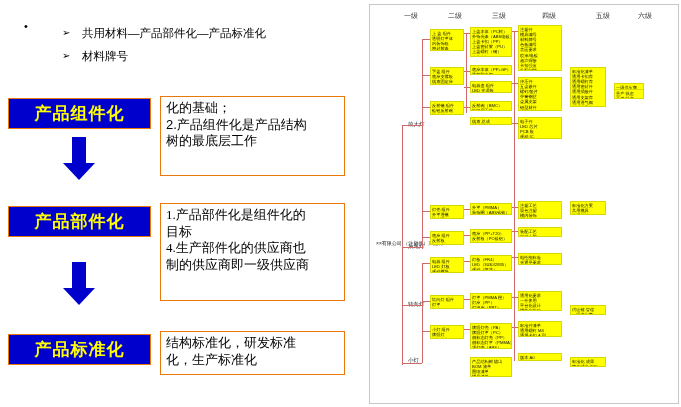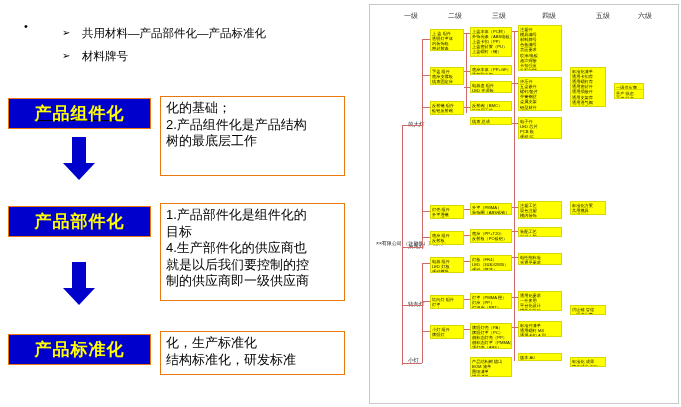--- a/index.html
+++ b/index.html
@@ -177,54 +177,53 @@
       <div class="bullet-l2">
         <span class="arrow">➢</span>
         <span>共用材料—产品部件化—产品标准化</span>
       </div>
       <div class="bullet-l2">
         <span class="arrow">➢</span>
         <span>材料牌号</span>
       </div>
     </div>
 
-    <div class="lbl-box" style="left:8px; top:98px; width:143px; height:31px;text-decoration:underline;">
+    <div class="lbl-box" style="left:8px; top:98px; width:143px; height:31px;">
       <span>产品组件化</span>
     </div>
     <div class="txt-box" style="left:160px; top:96px; width:185px; height:80px;">
       <p>化的基础；</p>
       <p>2.产品组件化是产品结构</p>
       <p>树的最底层工作</p>
     </div>
 
     <svg class="dn-arrow" style="left:62px; top:137px;" viewBox="0 0 34 44">
       <polygon points="10,0 24,0 24,26 33,26 17,43 1,26 10,26" fill="#0000cc"></polygon>
     </svg>
 
     <div class="lbl-box" style="left:8px; top:206px; width:143px; height:31px;">
       <span>产品部件化</span>
     </div>
-    <div class="txt-box" style="left:160px; top:203px; width:185px; height:98px;">
+    <div class="txt-box" style="left:160px; top:203px; width:185px; height:98px;font-family:Liberation Serif, serif;">
       <p>1.产品部件化是组件化的</p>
       <p>目标</p>
       <p>4.生产部件化的供应商也</p>
-      <p>就是以后我们要控制的控</p>
       <p>制的供应商即一级供应商</p>
     </div>
 
     <svg class="dn-arrow" style="left:62px; top:262px;" viewBox="0 0 34 44">
       <polygon points="10,0 24,0 24,26 33,26 17,43 1,26 10,26" fill="#0000cc"></polygon>
     </svg>
 
     <div class="lbl-box" style="left:8px; top:334px; width:143px; height:31px;">
       <span>产品标准化</span>
     </div>
     <div class="txt-box" style="left:160px; top:331px; width:185px; height:44px;">
+      <p>结构标准化，研发标准</p>
       <p>化，生产标准化</p>
-      <p>结构标准化，研发标准</p>
     </div>
   </div>
 
   <div class="right">
 
     <div class="tree-header">
       <span style="left:34px;">一级</span>
       <span style="left:78px;">二级</span>
       <span style="left:122px;">三级</span>
       <span style="left:172px;">四级</span>

